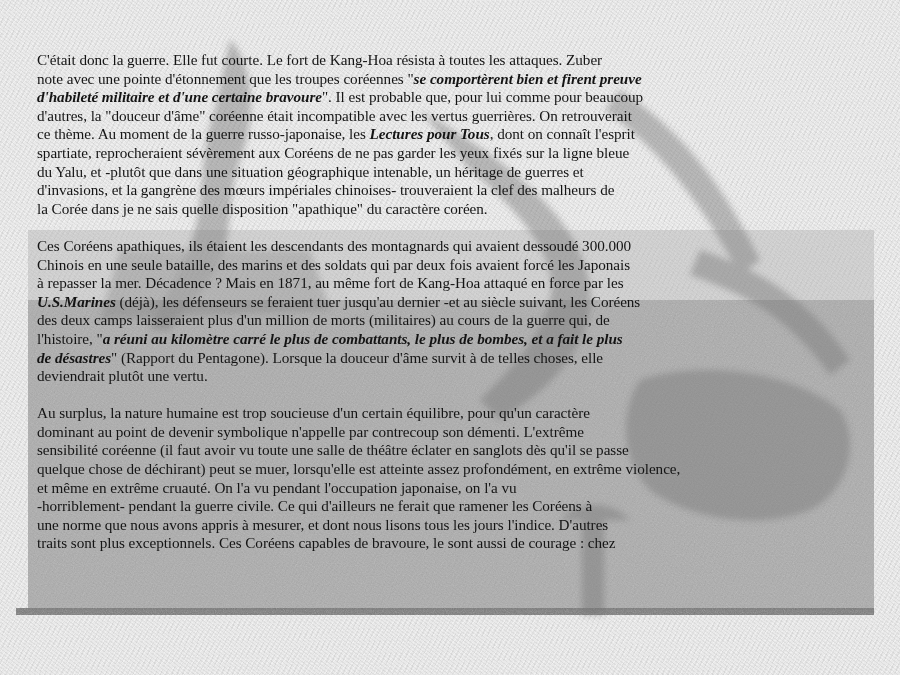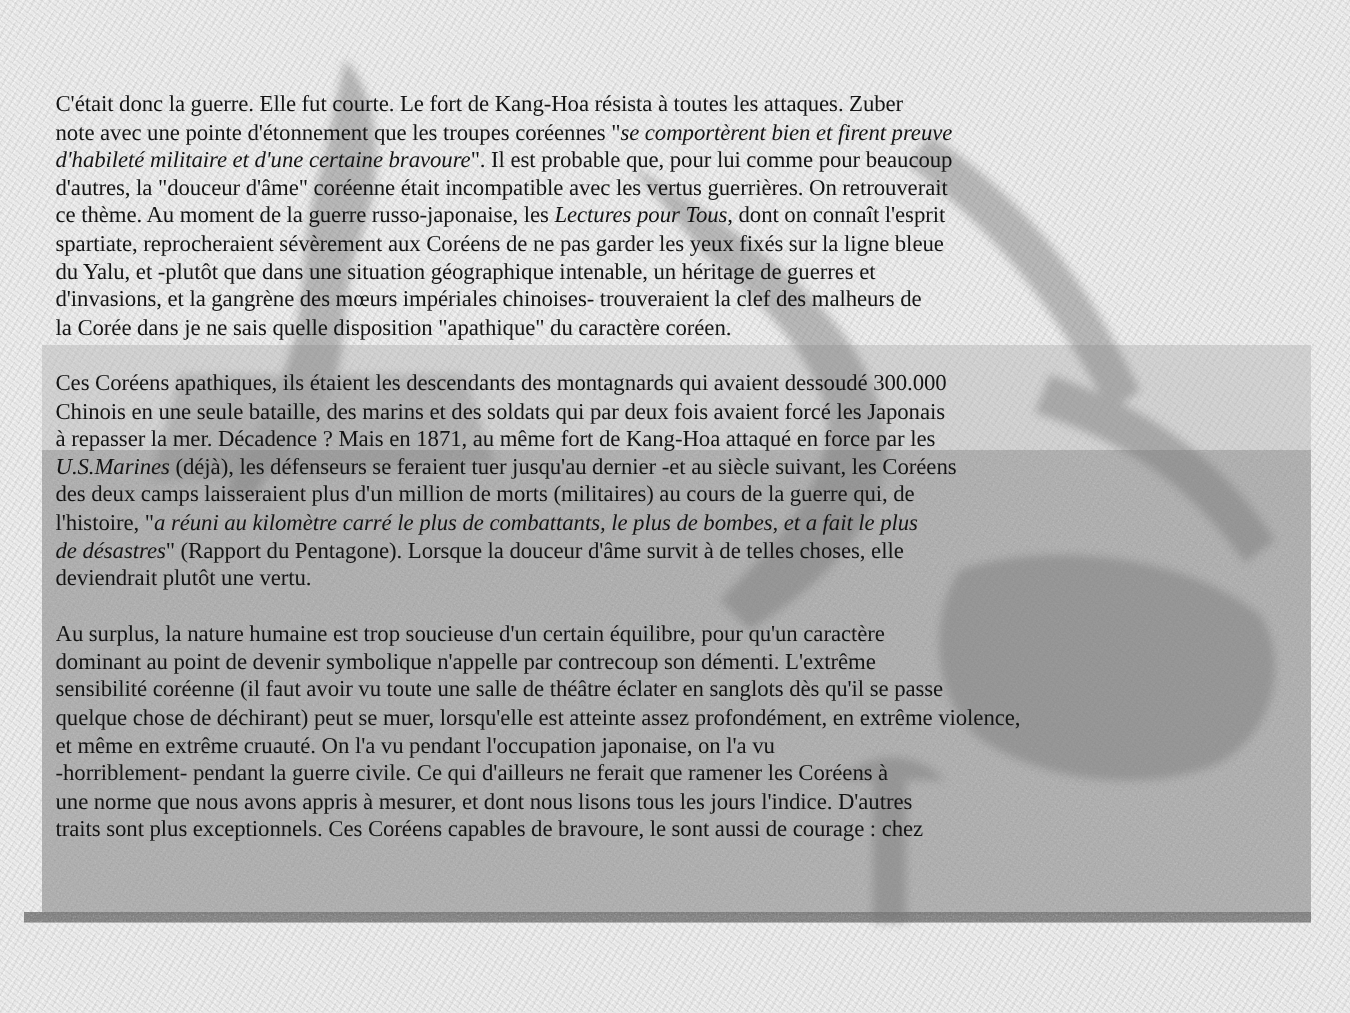--- a/index.html
+++ b/index.html
@@ -26,27 +26,26 @@
       pointer-events: none;
     }
     .page-text {
       position: absolute;
       left: 37px;
       top: 51px;
       width: 850px;
       font-size: 15.2px;
       line-height: 18.6px;
       letter-spacing: -0.05px;
-      margin-top: 10px;
     }
     .para {
       margin: 0 0 18.6px 0;
       white-space: pre-line;
     }
-    .para em { font-style: italic; }
+    .para em { font-style: italic; font-weight: bold; }
     .line { display: block; white-space: nowrap; }
   </style>
 </head>
 <body>
 
 <svg class="watermark-layer" viewBox="0 0 900 675" xmlns="http://www.w3.org/2000/svg">
   <defs>
     <filter id="grain" x="0" y="0" width="100%" height="100%">
       <feTurbulence type="fractalNoise" baseFrequency="0.9" numOctaves="2" seed="4" result="n"></feTurbulence>
       <feColorMatrix type="saturate" values="0" in="n" result="g"></feColorMatrix>

